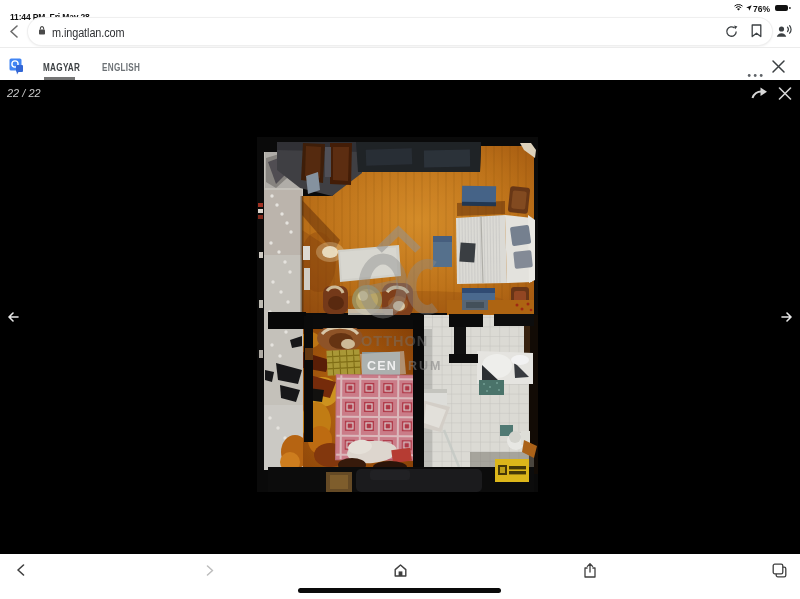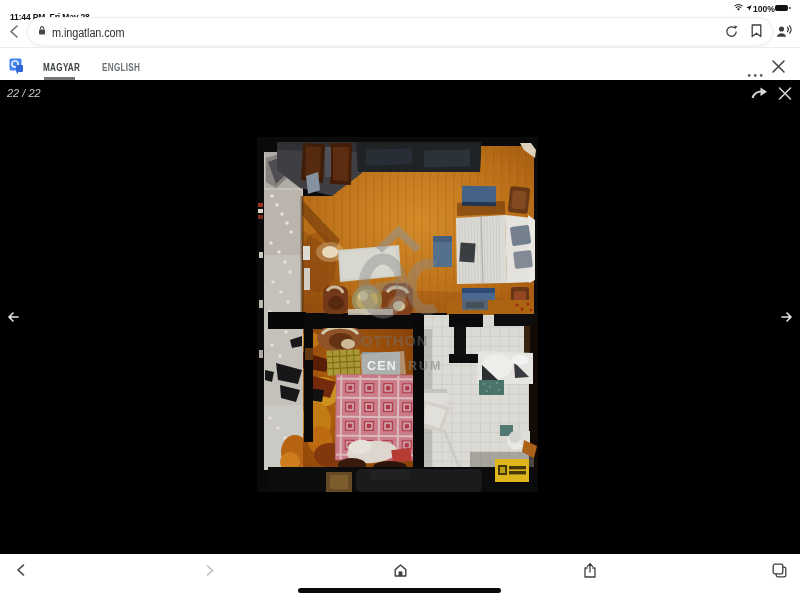--- a/index.html
+++ b/index.html
@@ -18,21 +18,21 @@
   <svg class="abs" style="left:734px;top:4px;" width="9" height="7" viewBox="0 0 9 7">
     <path d="M4.5 6.6 L3 4.9 a2.5 2.5 0 0 1 3 0 Z" fill="#111"></path>
     <path d="M1.8 3.7 a4 4 0 0 1 5.4 0" fill="none" stroke="#111" stroke-width="1"></path>
     <path d="M0.5 2.1 a6 6 0 0 1 8 0" fill="none" stroke="#111" stroke-width="1"></path>
   </svg>
 
   <svg class="abs" style="left:746px;top:4.5px;" width="6" height="6" viewBox="0 0 8 8">
     <path d="M7.6 0.3 L4.3 7.6 L3.5 4.4 L0.3 3.4 Z" fill="#111"></path>
   </svg>
 
-  <div class="abs" style="left:753px;top:4px;font-size:8.5px;font-weight:bold;color:#111;">100%</div>
+  <div class="abs" style="left:753px;top:4px;font-size:8.5px;font-weight:bold;color:#111;">76%</div>
 
   <div class="abs" style="left:775px;top:4.5px;width:13px;height:6.5px;background:#111;border-radius:2px;"></div>
   <div class="abs" style="left:789px;top:6.5px;width:1.5px;height:2.5px;background:#555;border-radius:0 1px 1px 0;"></div>
 
   <div class="abs" style="left:0;top:20px;width:800px;height:27px;background:#fff;"></div>
 
   <svg class="abs" style="left:9px;top:25px;" width="10" height="13" viewBox="0 0 10 13">
     <path d="M8 1 L2 6.5 L8 12" fill="none" stroke="#6b6b6b" stroke-width="1.6" stroke-linecap="round" stroke-linejoin="round"></path>
   </svg>
 

